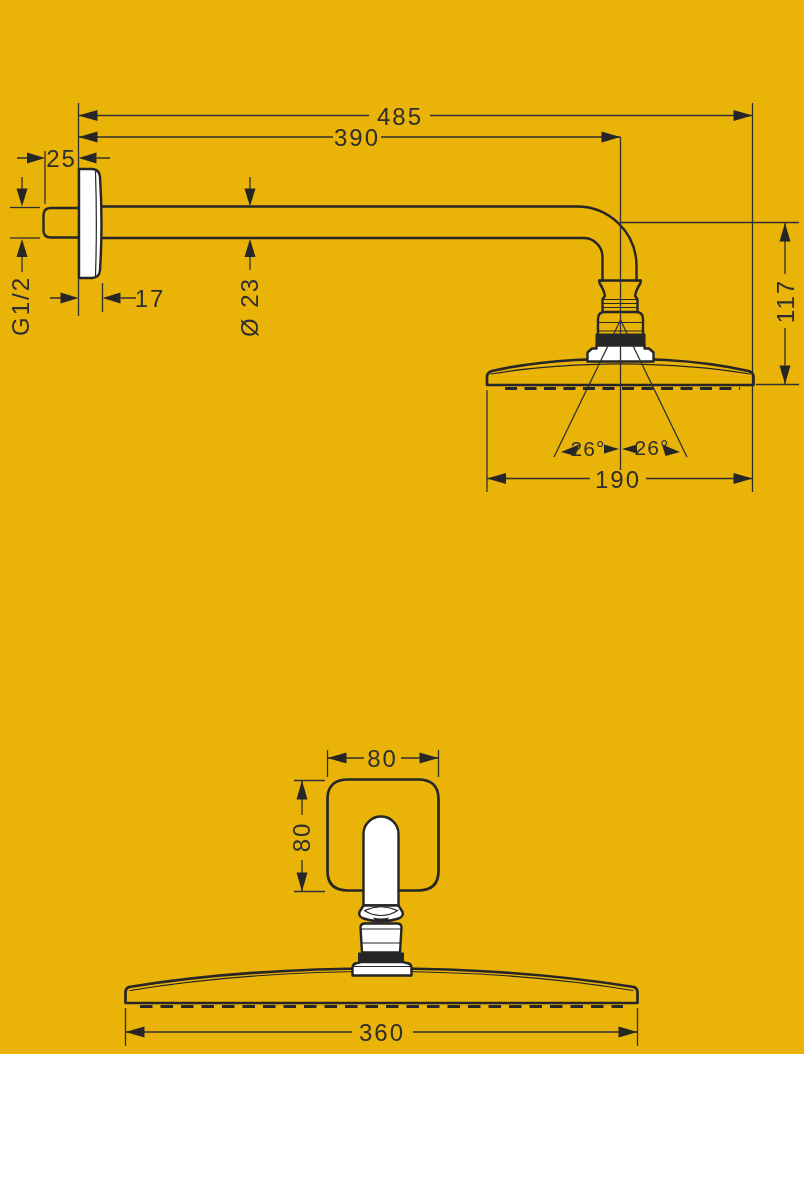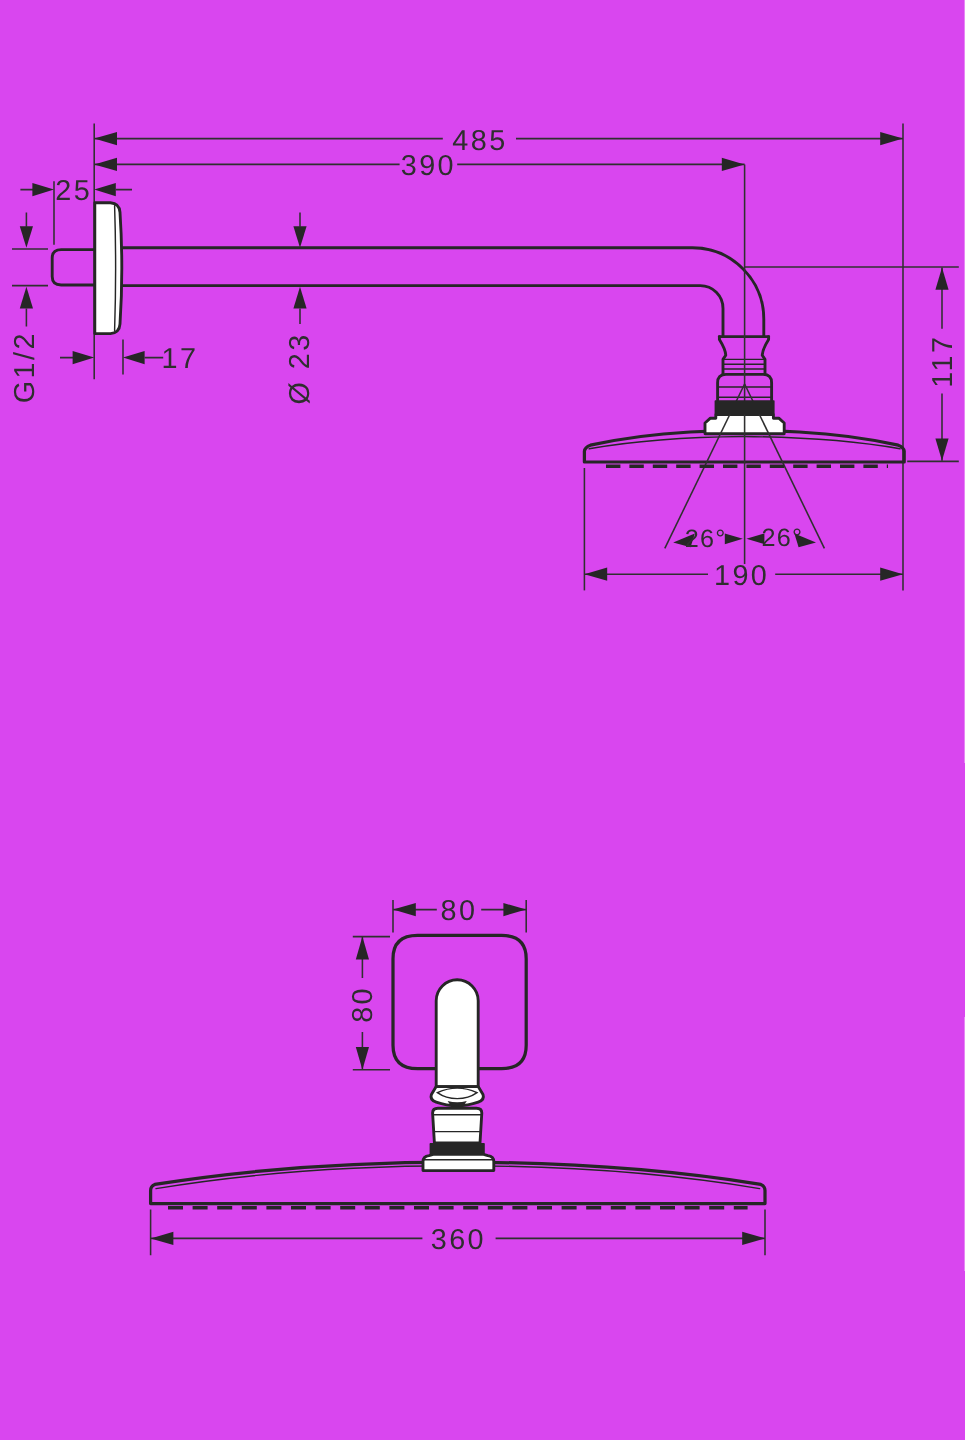--- a/index.html
+++ b/index.html
@@ -1,16 +1,16 @@
 <!DOCTYPE html>
 <html><head>
 <meta charset="utf-8">
 <style>
   html,body{margin:0;padding:0;background:#ffffff;}
-  .stage{position:relative;width:804px;height:1200px;background:#d946ef;overflow:hidden;font-family:"Liberation Sans",sans-serif;}
+  .stage{position:relative;width:804px;height:1054px;background:#eab308;overflow:hidden;font-family:"Liberation Sans",sans-serif;}
   svg{position:absolute;left:0;top:0;}
   .outline{fill:none;stroke:#262626;stroke-width:2.4;stroke-linejoin:round;stroke-linecap:round;}
   .thick{stroke-width:2.7;}
   .wfill{fill:#ffffff;}
   .detail{fill:none;stroke:#262626;stroke-width:1.2;stroke-linecap:round;}
   .dim{fill:none;stroke:#303030;stroke-width:1.3;}
   .arrow{fill:#262626;stroke:none;}
   .dimtext{font-family:"Liberation Sans",sans-serif;font-size:24px;letter-spacing:2px;fill:#2e2e2e;}
   .dimtext-sm{font-family:"Liberation Sans",sans-serif;font-size:21px;letter-spacing:1px;fill:#2e2e2e;}
   .dash{fill:none;stroke:#262626;stroke-width:3;}

